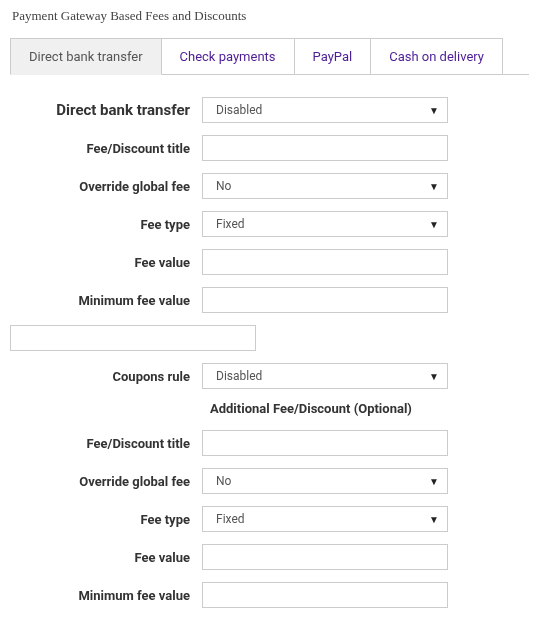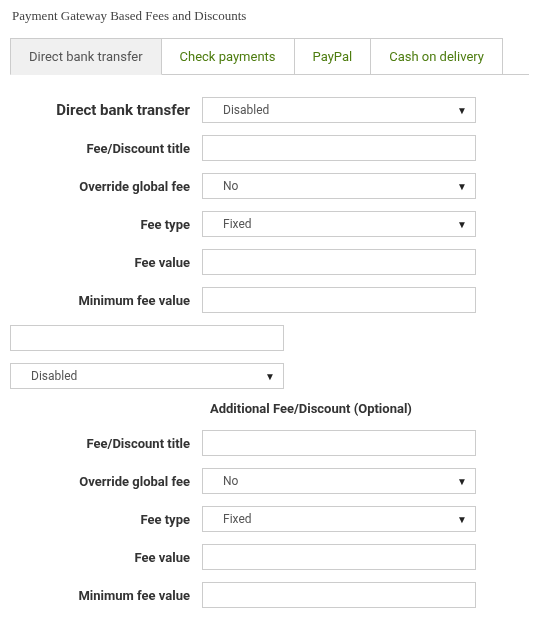--- a/index.html
+++ b/index.html
@@ -21,21 +21,21 @@
     }
     .tabs {
       display: flex;
       border-bottom: 1px solid #ccc;
     }
     .tab {
       padding: 10px 18px;
       border: 1px solid #ccc;
       border-bottom: none;
       background: #fff;
-      color: #4d7c0f;
+      color: #4c1d95;
       font-size: 13px;
       cursor: pointer;
       margin-right: -1px;
       position: relative;
     }
     .tab.active {
       background: #f0f0f0;
       color: #555;
       border-bottom: 1px solid #f0f0f0;
       margin-bottom: -1px;
@@ -66,26 +66,26 @@
       font-size: 13px;
       color: #333;
       padding-left: 200px;
       margin: 6px 0 14px 0;
     }
     .control {
       flex: 0 0 246px;
     }
     .control input[type="text"],
     .control .select {
-      width: 274px;
+      width: 246px;
       height: 26px;
       border: 1px solid #ccc;
       background: #fff;
       font-size: 12px;
-      padding: 3px 20px;
+      padding: 3px 13px;
       color: #555;
       text-align: right;
     }
     .control .select {
       position: relative;
       display: flex;
       align-items: center;
       cursor: pointer;
     }
     .control .select .caret {
@@ -155,20 +155,21 @@
   <div class="row">
     <div class="label">Minimum fee value</div>
     <div class="control"><input type="text" value="" style=""></div>
   </div>
 
   <div class="row">
     <div class="control"><input type="text" value="" style=""></div>
   </div>
 
   <div class="row">
+    <div class="label">Coupons rule</div>
     <div class="control">
       <div class="select">
         <span>Disabled</span>
         <span class="caret">▼</span>
       </div>
     </div>
   </div>
 
   <div class="section-heading">Additional Fee/Discount (Optional)</div>
 

